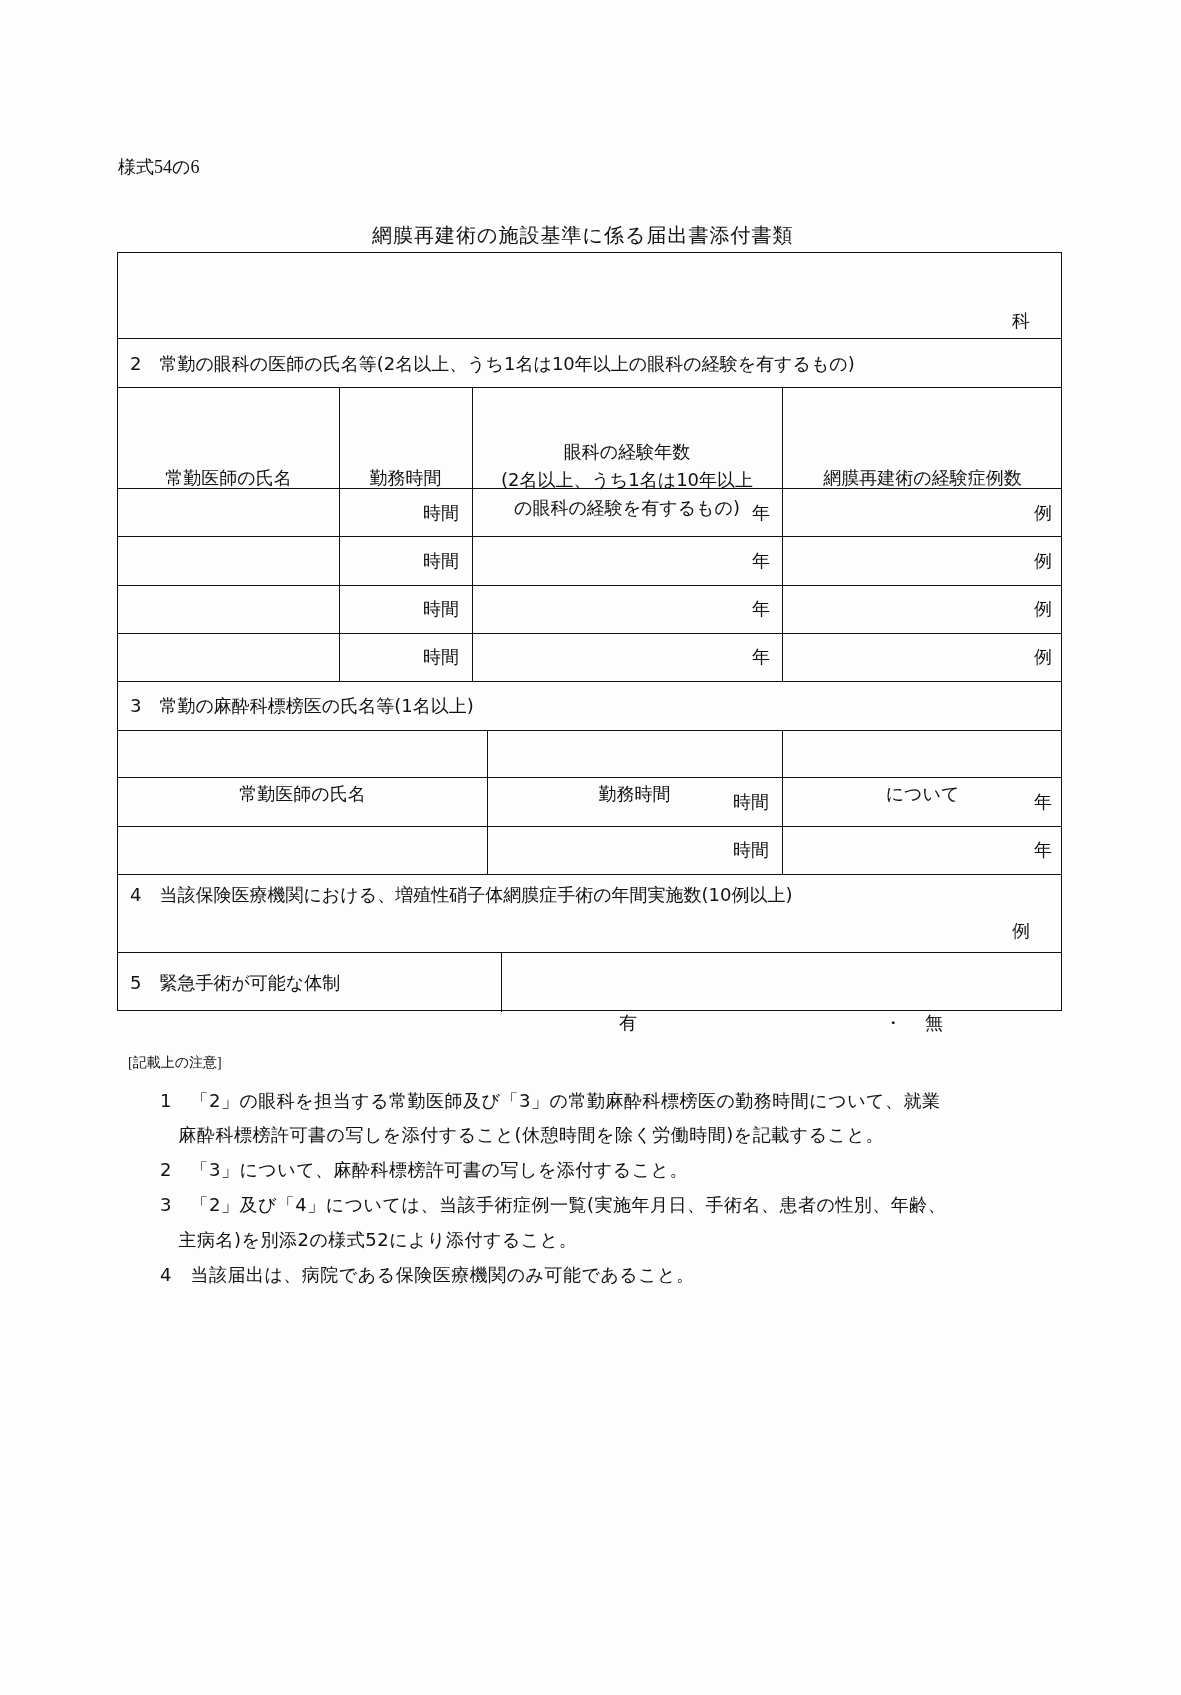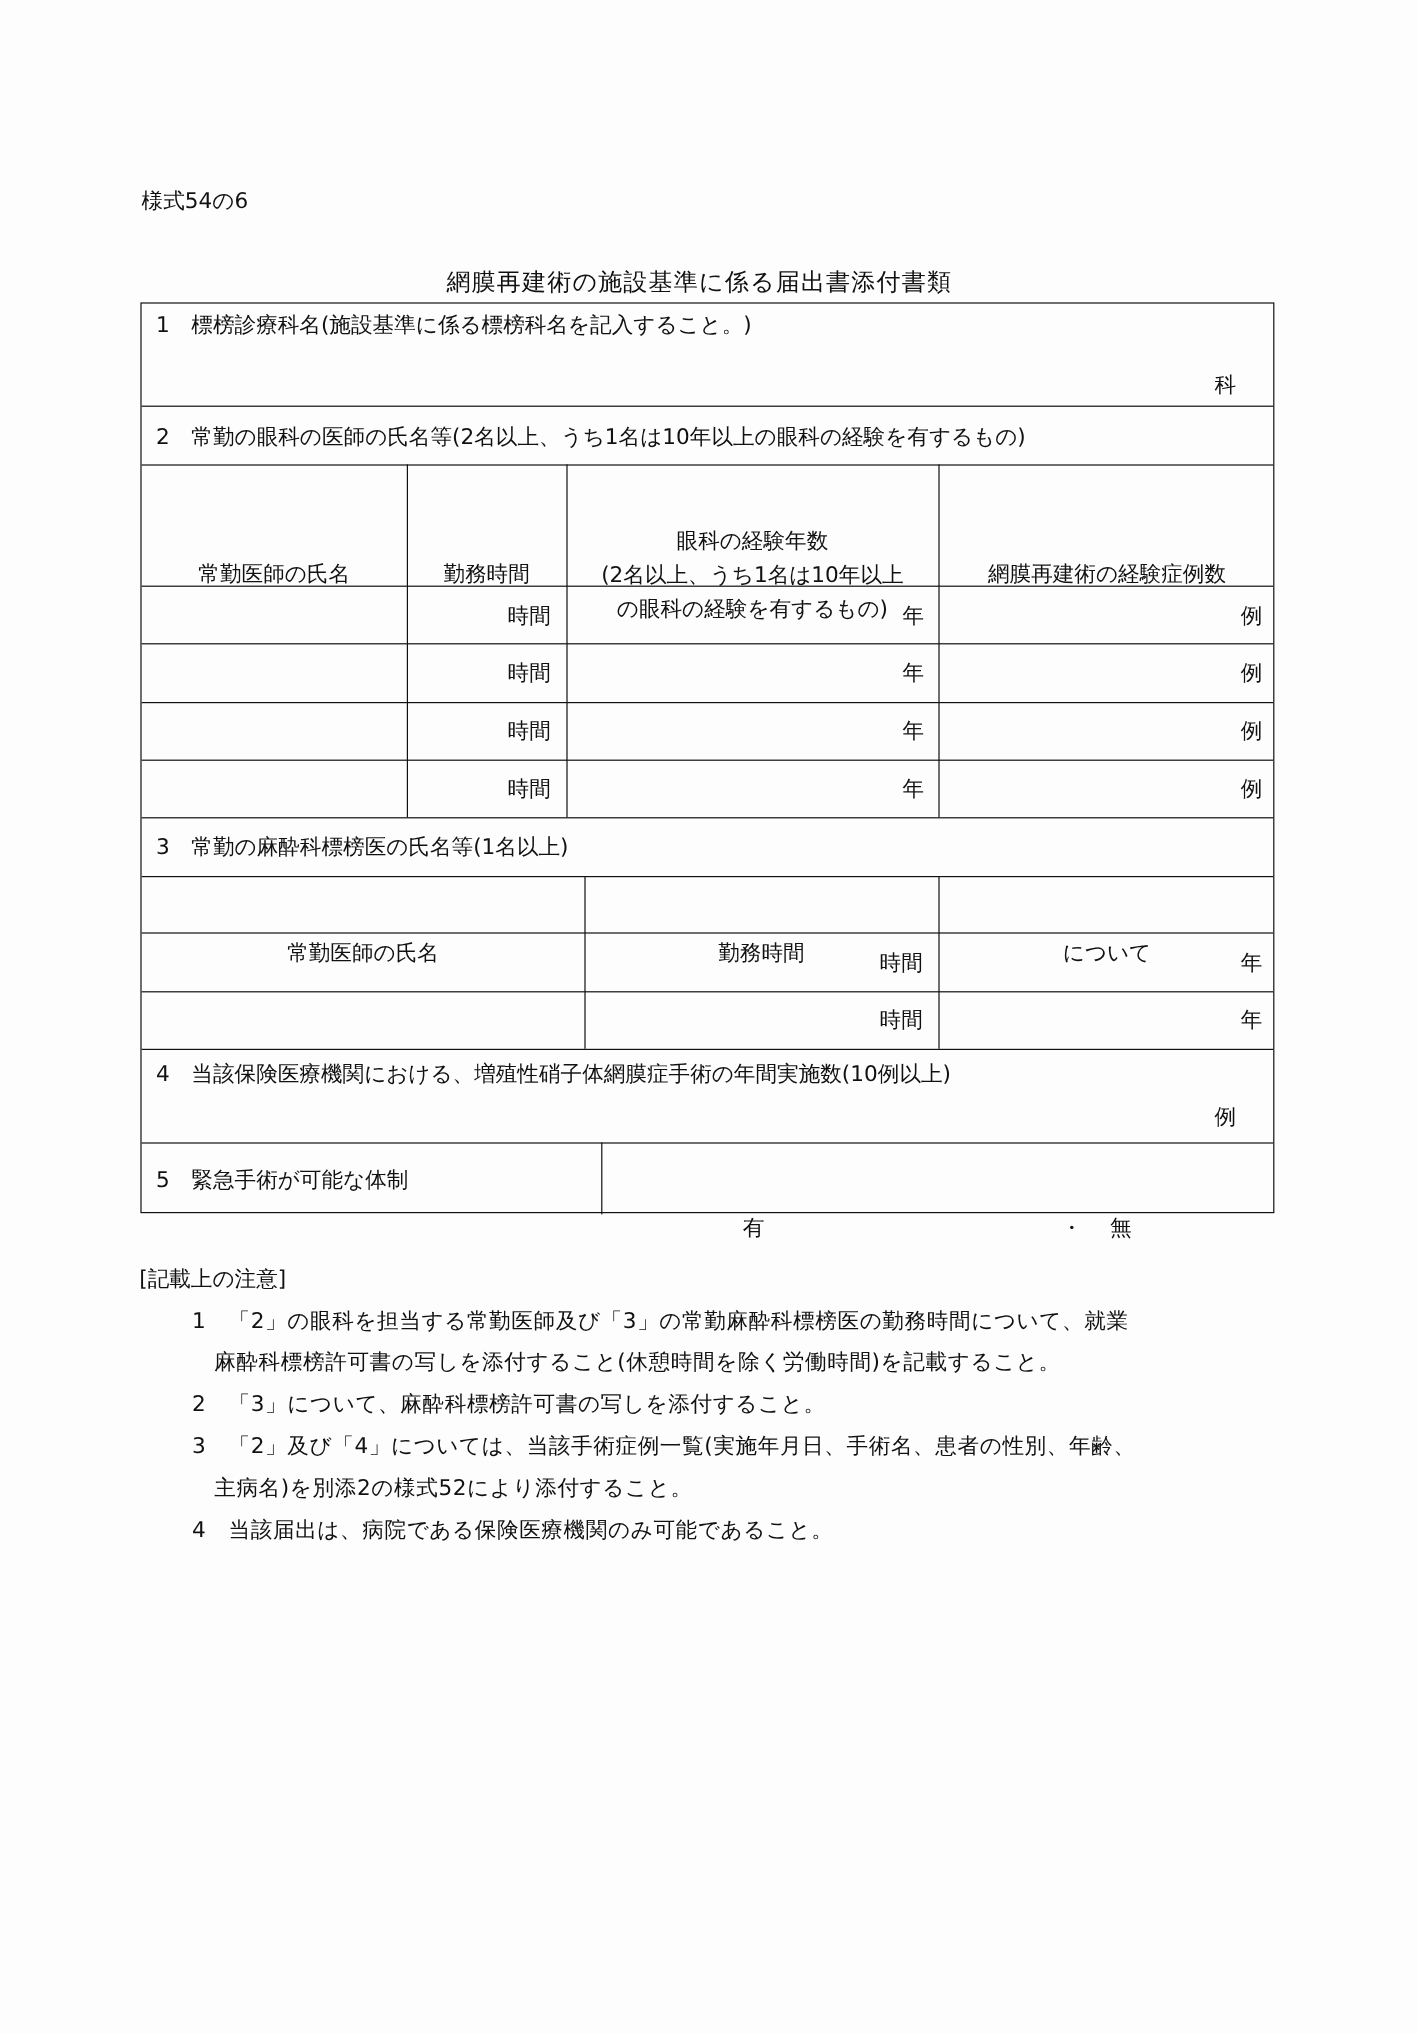--- a/index.html
+++ b/index.html
@@ -1,33 +1,33 @@
 <!DOCTYPE html>
 <html><head>
   <meta charset="utf-8">
   <style>
     html, body { margin: 0; padding: 0; background: #fdfdfd; }
     body {
       width: 1181px; height: 1695px; position: relative; overflow: hidden;
       font-family: "DejaVu Sans", "Liberation Sans", sans-serif;
       color: #111;
     }
-    .abs { position: absolute; }
+    .abs { position: absolute; font-family: Liberation Serif, serif; }
     .form-id { left: 118px; top: 155px; font-size: 18px; letter-spacing: 0px; }
     .doc-title { left: 372px; top: 222px; font-size: 20px; letter-spacing: 1px; }
     .tbl {
       position: absolute; left: 117px; top: 252px; width: 945px; height: 759px;
       border: 1.5px solid #111; box-sizing: border-box;
     }
     .hl { position: absolute; left: 0; right: 0; height: 0; border-top: 1.5px solid #111; }
     .vl { position: absolute; width: 0; border-left: 1.5px solid #111; }
     .cell-text { position: absolute; font-size: 18px; white-space: nowrap; }
     .center { text-align: center; margin-top: 40px; }
     .right { text-align: right; font-family: Liberation Serif, serif; }
-    .notes-title { left: 116px; top: 1054px; font-size: 18px; }
+    .notes-title { left: 128px; top: 1054px; font-size: 14px; }
     .note { position: absolute; font-size: 18px; white-space: nowrap; letter-spacing: 0.5px; }
   </style>
 </head>
 <body>
 
 <div class="abs form-id">様式54の6</div>
 <div class="abs doc-title">網膜再建術の施設基準に係る届出書添付書類</div>
 
 <div class="tbl">
 
@@ -46,21 +46,20 @@
 
   <div class="vl" style="left:221px; top:134px; height:294px"></div>
   <div class="vl" style="left:354px; top:134px; height:294px"></div>
   <div class="vl" style="left:664px; top:134px; height:294px"></div>
 
   <div class="vl" style="left:369px; top:477px; height:144px"></div>
   <div class="vl" style="left:664px; top:477px; height:144px"></div>
 
   <div class="vl" style="left:383px; top:699px; height:60px"></div>
 
-  <div class="cell-text" style="left:12px; top:6px">1　標榜診療科名(施設基準に係る標榜科名を記入すること。)</div>
   <div class="cell-text" style="left:0; width:912px; top:56px; text-align:right">科</div>
   <div class="abs" style="left:20px; top:34px; width:880px; height:46px"></div>
 
   <div class="cell-text" style="left:12px; top:99px">2　常勤の眼科の医師の氏名等(2名以上、うち1名は10年以上の眼科の経験を有するもの)</div>
   <div class="cell-text center" style="left:0; width:221px; top:173px">常勤医師の氏名</div>
   <div class="cell-text center" style="left:221px; width:133px; top:173px">勤務時間</div>
   <div class="cell-text center" style="left:354px; width:310px; top:145px; line-height:28px">
     <div>眼科の経験年数</div>
     <div>(2名以上、うち1名は10年以上</div>
     <div>の眼科の経験を有するもの)</div>

